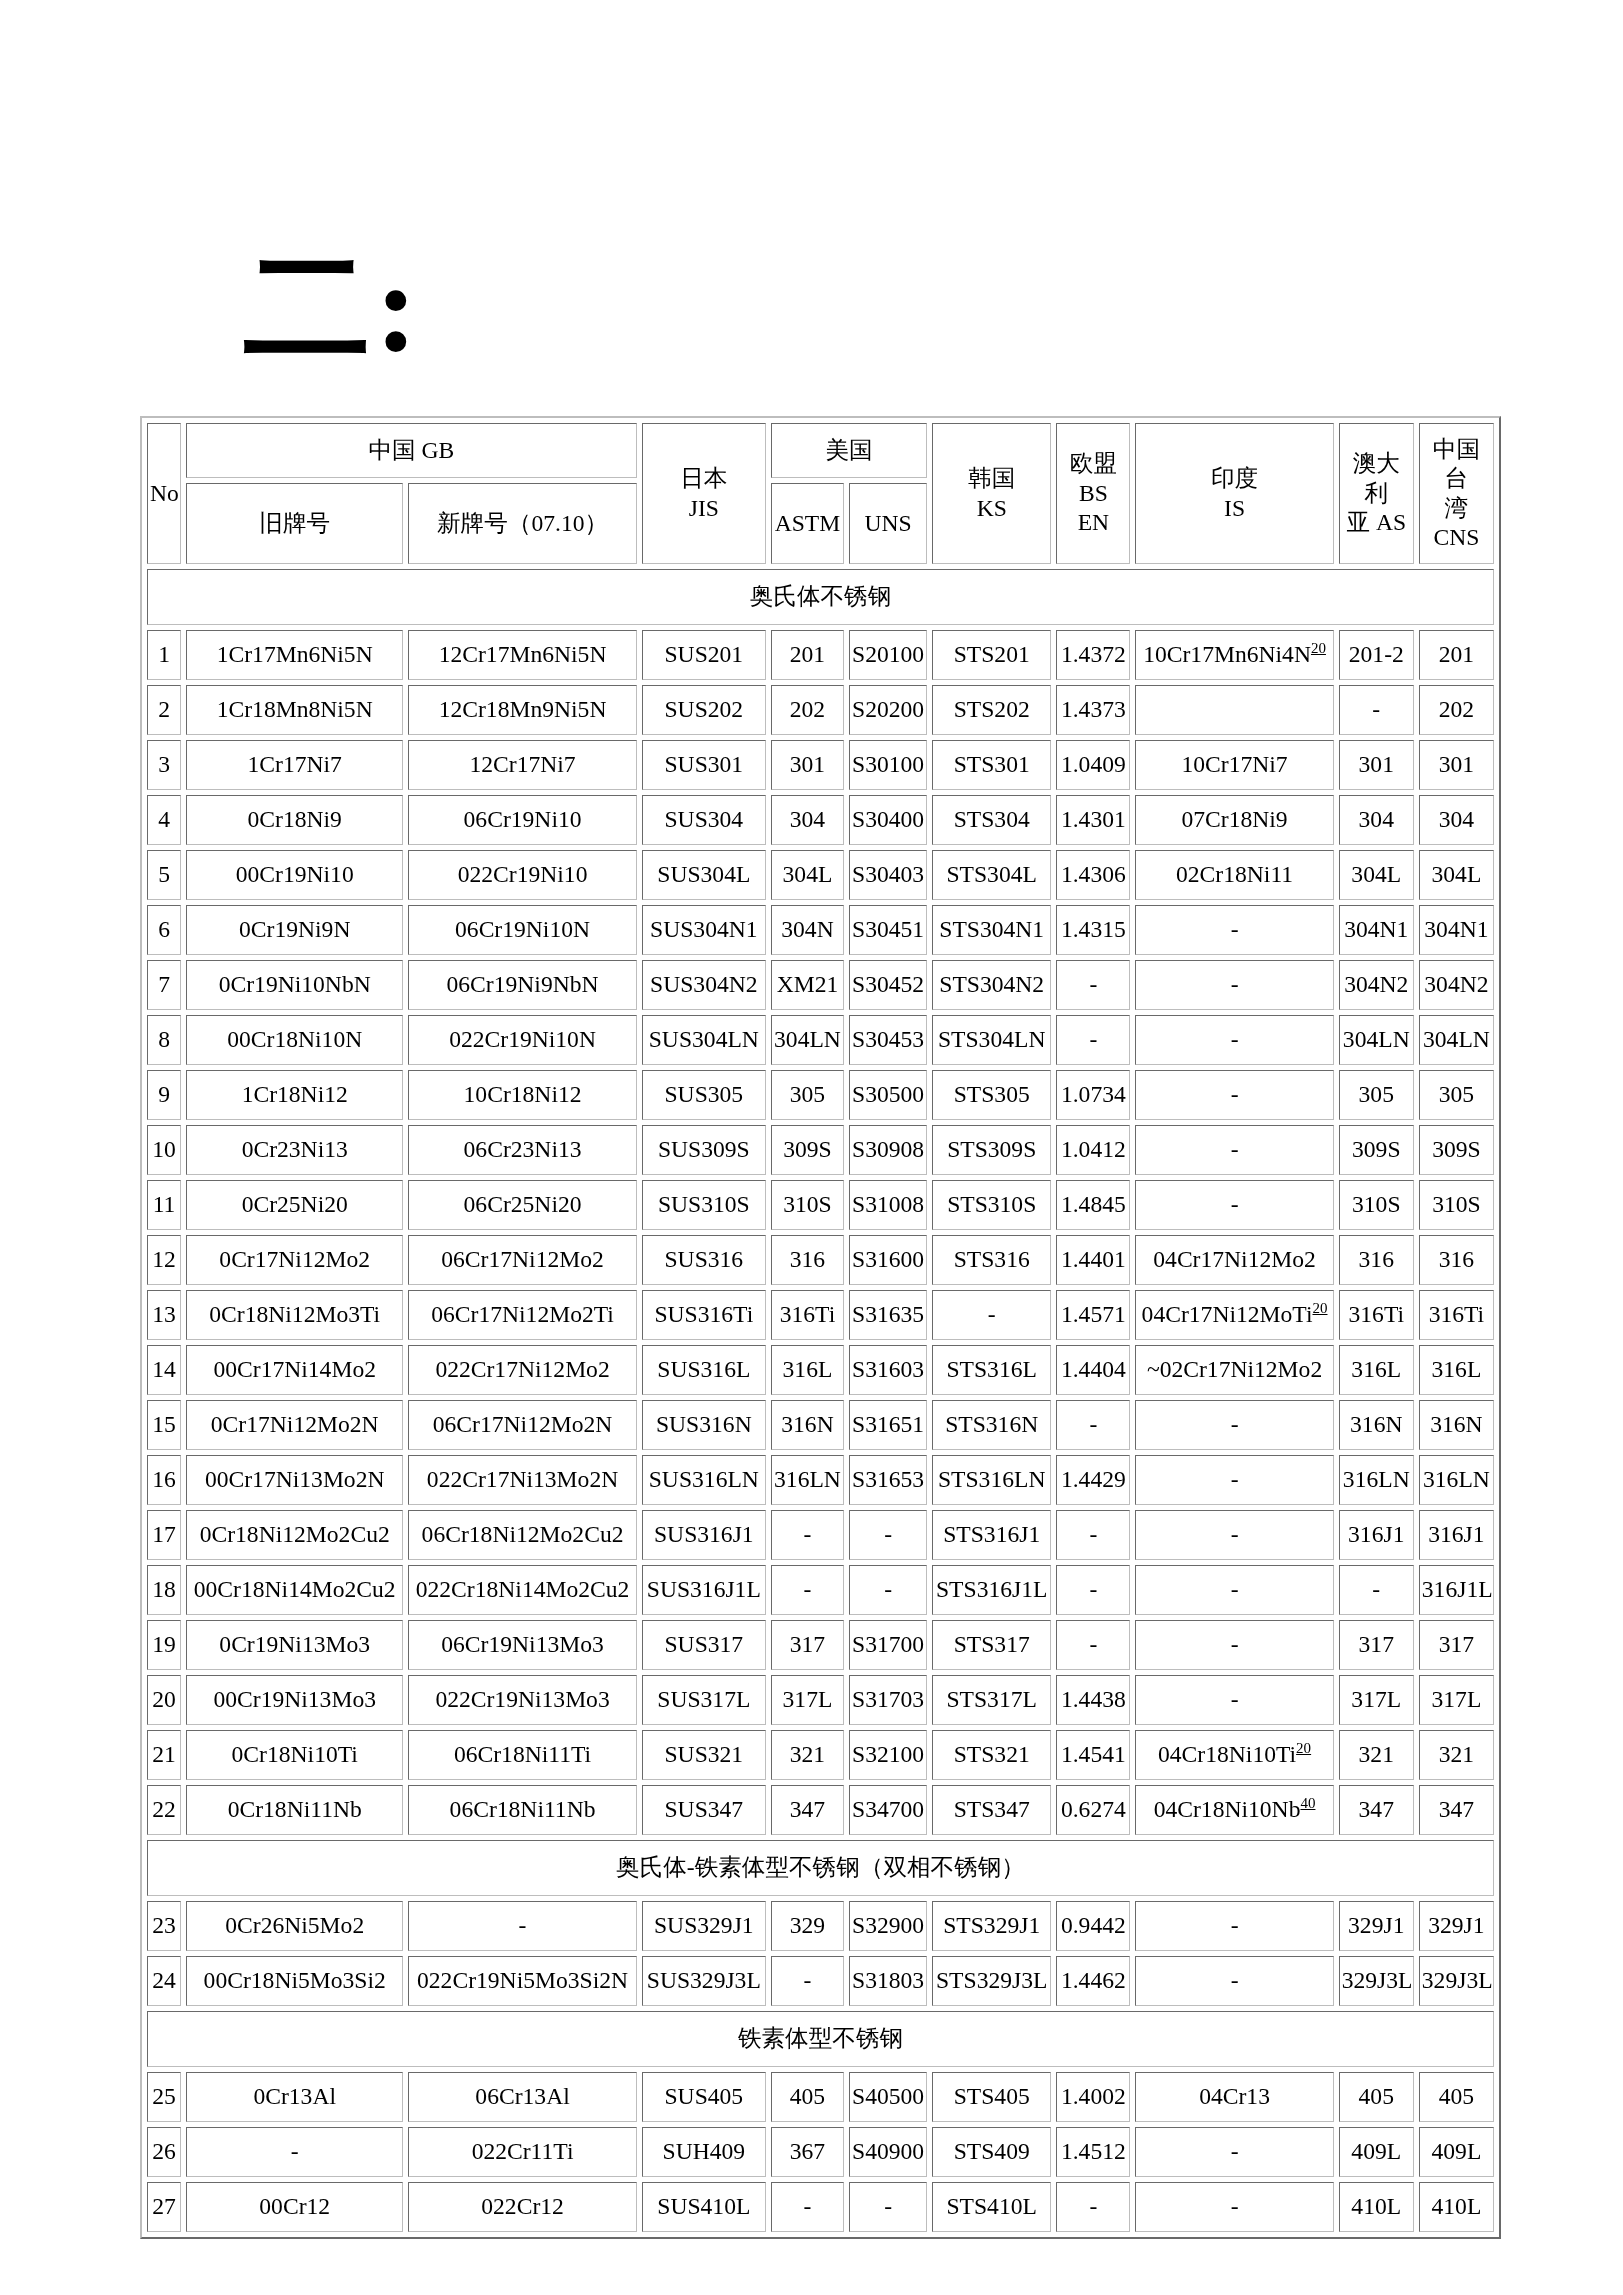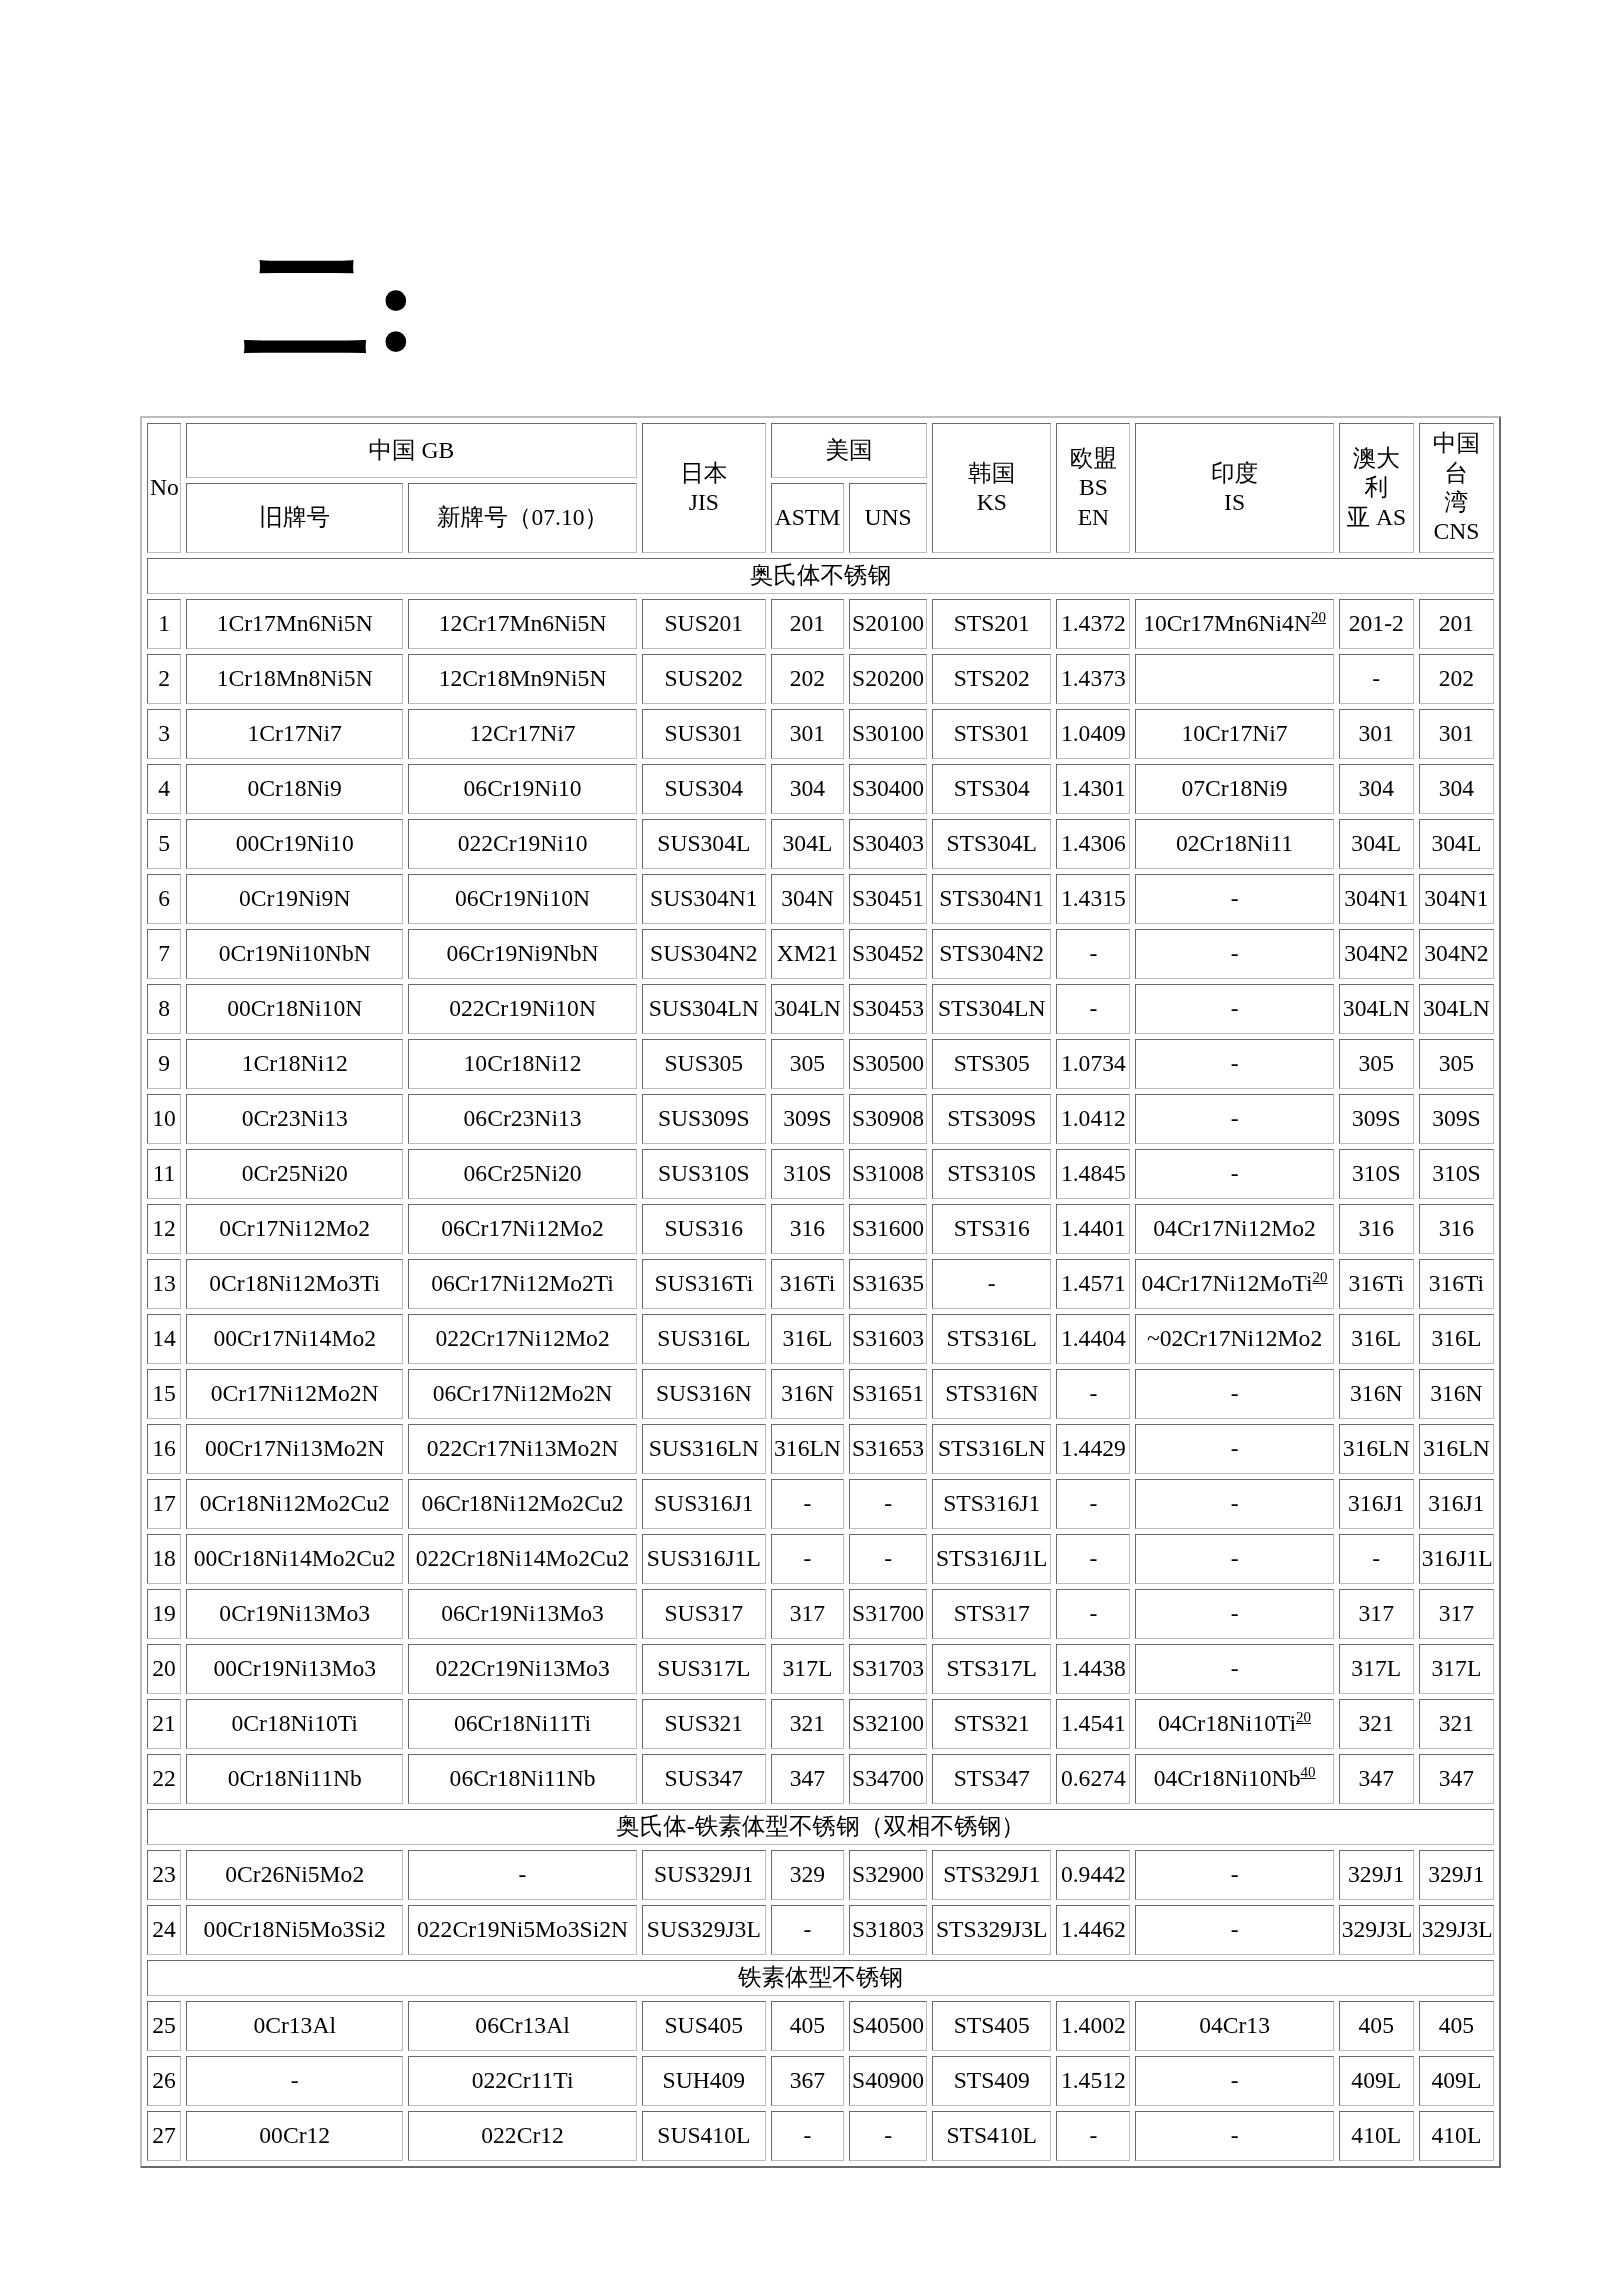--- a/index.html
+++ b/index.html
@@ -24,24 +24,24 @@
   }
   table.grades td {
     box-sizing:border-box;
     border:1.3px inset #bdbdbd;
     background:#ffffff;
     text-align:center; vertical-align:middle;
     font-size:23.6px; line-height:1.25;
     padding:0 2px; overflow:hidden;
   }
   tr.hrow1 > td { height:55px; }
-  tr.hrow2 > td { height:70px;margin-top:34px; }
+  tr.hrow2 > td { height:81px;margin-top:34px; }
   td.hc { font-size:26px; white-space:pre-line; line-height:1.45; }
   tbody td { height:50px; }
-  td.section-cell { font-size:25px; height:36px; }
+  td.section-cell { font-size:25px; height:56px; }
   sup.fn {
     font-size:15px; line-height:0;
     text-decoration:underline;
     vertical-align:super;
   }
 </style>
 </head>
 <body>
 
 <div class="page">

